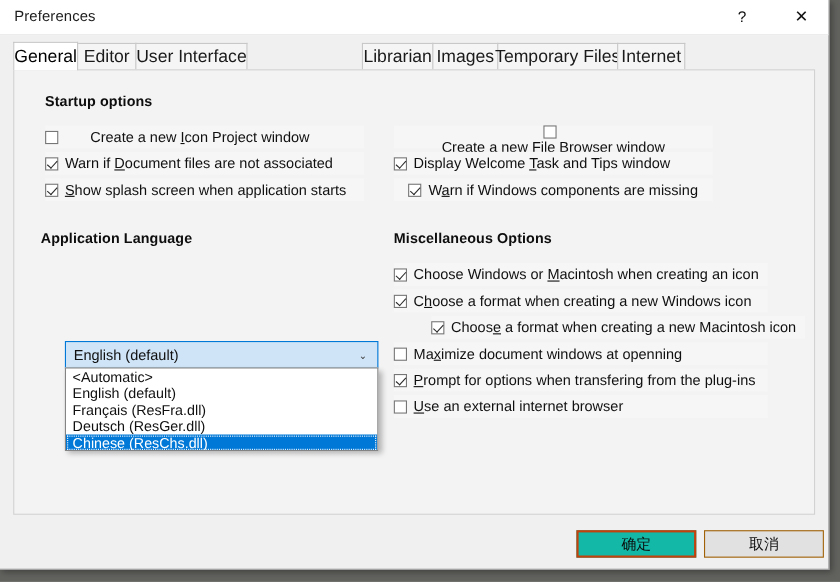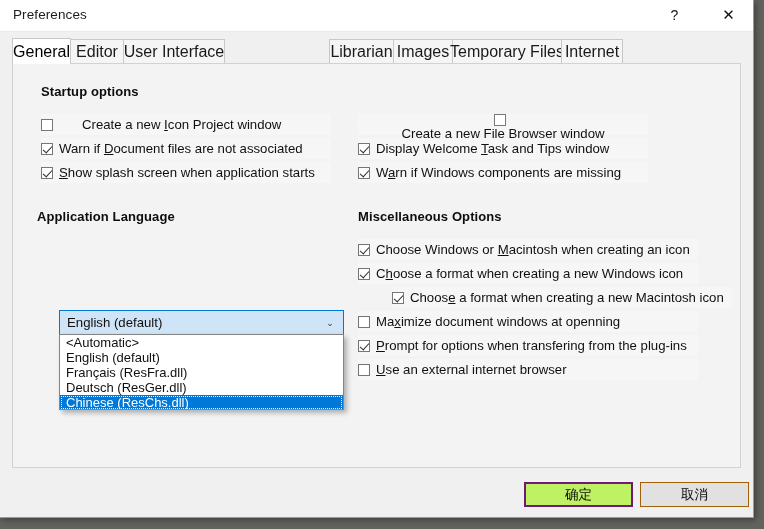--- a/index.html
+++ b/index.html
@@ -216,22 +216,22 @@
     font-size: 13.5px;
     color: #0c0c0c;
     display: flex;
     align-items: center;
     justify-content: center;
     font-family: "DejaVu Sans", "Liberation Sans", sans-serif;
   }
   #btn-ok {
     left: 524px;
     top: 482px;
-    border: 2px solid #701a75;
-    background: #bef264;
+    border: 2px solid #c2410c;
+    background: #14b8a6;
   }
   #btn-cancel {
     left: 640px;
     top: 482px;
   }
 </style>
 </head>
 <body>
 
 <div id="dialog">
@@ -289,21 +289,21 @@
       </div>
     <div id="startup-right">
         <div class="cbrow" style="left: 345px; top: 50px; width: 290px; flex-direction: column;">
           <span class="cbbox"></span>
           <span class="cblabel">Create a new File <u>B</u>rowser window</span>
         </div>
         <div class="cbrow" style="left: 345px; top: 74px; width: 290px;">
           <span class="cbbox checked"></span>
           <span class="cblabel">Display Welcome <u>T</u>ask and Tips window</span>
         </div>
-        <div class="cbrow" style="left: 345px; top: 98px; width: 290px;">
+        <div class="cbrow" style="left: 345px; top: 98px; width: 290px; justify-content: center;">
           <span class="cbbox checked"></span>
           <span class="cblabel">W<u>a</u>rn if Windows components are missing</span>
         </div>
       </div>
 
     <div class="group-title" style="left:24px; top:145px;">Application Language</div>
 
     <div id="combo">
       <span id="combo-value">English (default)</span>
       <span id="combo-arrow">⌄</span>

